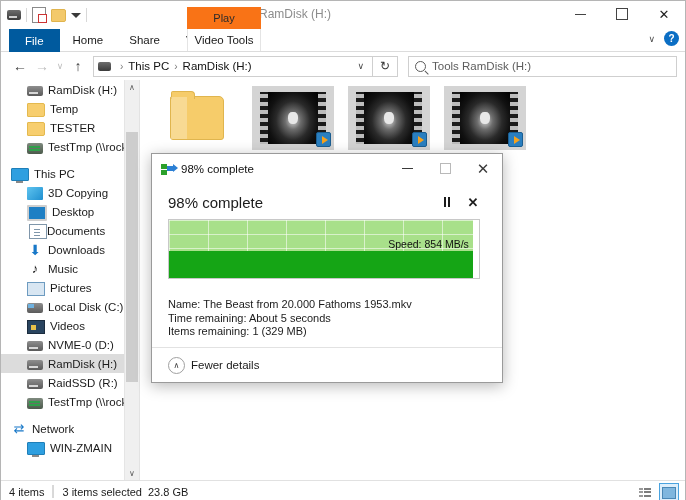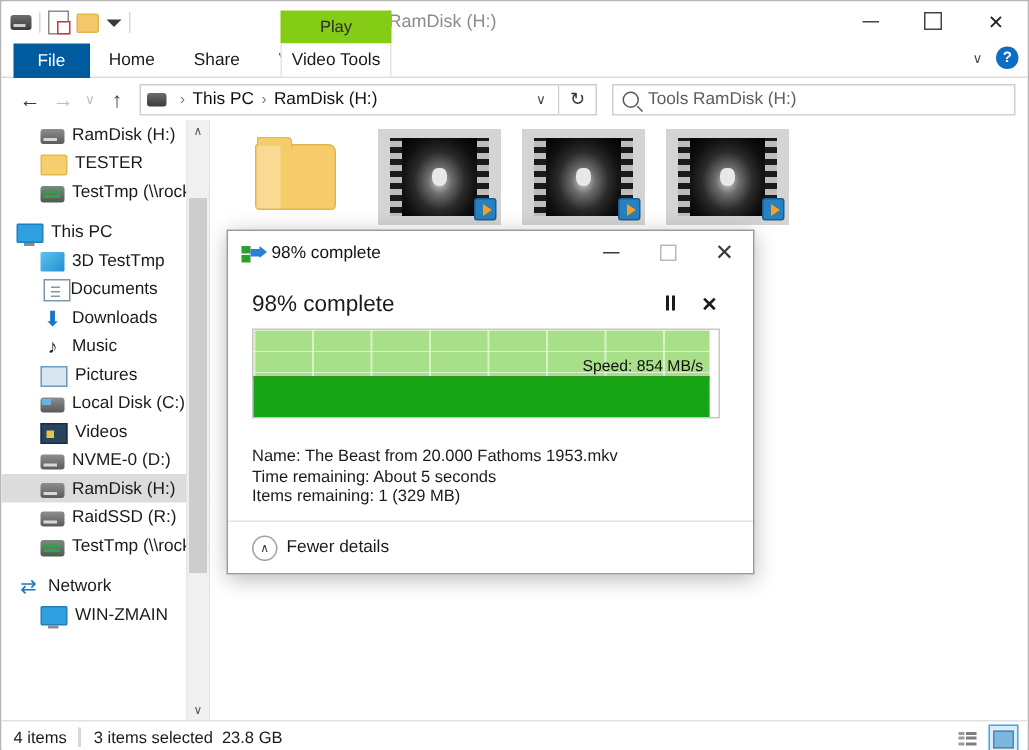--- a/index.html
+++ b/index.html
@@ -29,21 +29,21 @@
   .wbtn{width:42px;height:26px;display:flex;align-items:center;justify-content:center;color:#222;font-size:13px;}
   .wbtn .sqr{width:10px;height:10px;border:1px solid #444;}
   .wbtn .dash{width:11px;height:1px;background:#444;}
 
   
   .ribbon{position:relative;height:22px;background:#fff;border-bottom:1px solid #dcdcdc;}
   .tabs{position:absolute;left:8px;top:0;display:flex;height:22px;align-items:stretch;}
   .tab{padding:0 13px;display:flex;align-items:center;font-size:11.5px;color:#1a1a1a;}
   .tab.file{background:#005a9e;color:#fff;font-weight:normal;padding:12px 16px;}
   .ctx-group{position:absolute;left:178px;top:-22px;width:74px;text-align:center;}
-  .ctx-head{height:22px;line-height:22px;background:#84cc16;font-size:11px;color:#2b2b2b;}
+  .ctx-head{height:22px;line-height:22px;background:#f97316;font-size:11px;color:#2b2b2b;}
   .ctx-tab{height:22px;line-height:22px;font-size:11.5px;color:#1a1a1a;background:#fff;border-left:1px solid #e4e4e4;border-right:1px solid #e4e4e4;}
   .ribbon-right{position:absolute;right:6px;top:2px;display:flex;align-items:center;gap:9px;}
   .chev{font-size:9px;color:#4a4a4a;}
   .helpico{width:15px;height:15px;border-radius:50%;background:#0b6ec4;color:#fff;font-size:10px;
     display:flex;align-items:center;justify-content:center;font-weight:bold;}
 
   
   .navrow{position:relative;height:28px;background:#fff;display:flex;align-items:center;padding:0 8px;box-sizing:border-box;}
   .navbtn{width:22px;height:22px;display:flex;align-items:center;justify-content:center;font-size:14px;color:#3b3b3b;}
   .navbtn.dim{color:#bdbdbd;}
@@ -240,34 +240,42 @@
   <div class="body">
 
     <div class="navpane">
       <div class="navlist">
           <div class="nitem ind1">
             <span class="ico drive"></span>
             <span class="nlabel">RamDisk (H:)</span>
           </div>
           <div class="nitem ind1">
             <span class="ico folder"></span>
+            <span class="nlabel">Temp</span>
+          </div>
+          <div class="nitem ind1">
+            <span class="ico folder"></span>
             <span class="nlabel">TESTER</span>
           </div>
           <div class="nitem ind1">
             <span class="ico net"></span>
             <span class="nlabel">TestTmp (\\rocknas) (</span>
           </div>
           <div style="height: 8px;"></div>
           <div class="nitem">
             <span class="ico pc"></span>
             <span class="nlabel">This PC</span>
           </div>
           <div class="nitem ind1">
             <span class="ico box"></span>
-            <span class="nlabel">3D TestTmp</span>
+            <span class="nlabel">3D Copying</span>
+          </div>
+          <div class="nitem ind1">
+            <span class="ico desk"></span>
+            <span class="nlabel">Desktop</span>
           </div>
           <div class="nitem ind1">
             <span class="ico doc"></span>
             <span class="nlabel">Documents</span>
           </div>
           <div class="nitem ind1">
             <span class="ico dl">⬇</span>
             <span class="nlabel">Downloads</span>
           </div>
           <div class="nitem ind1">

